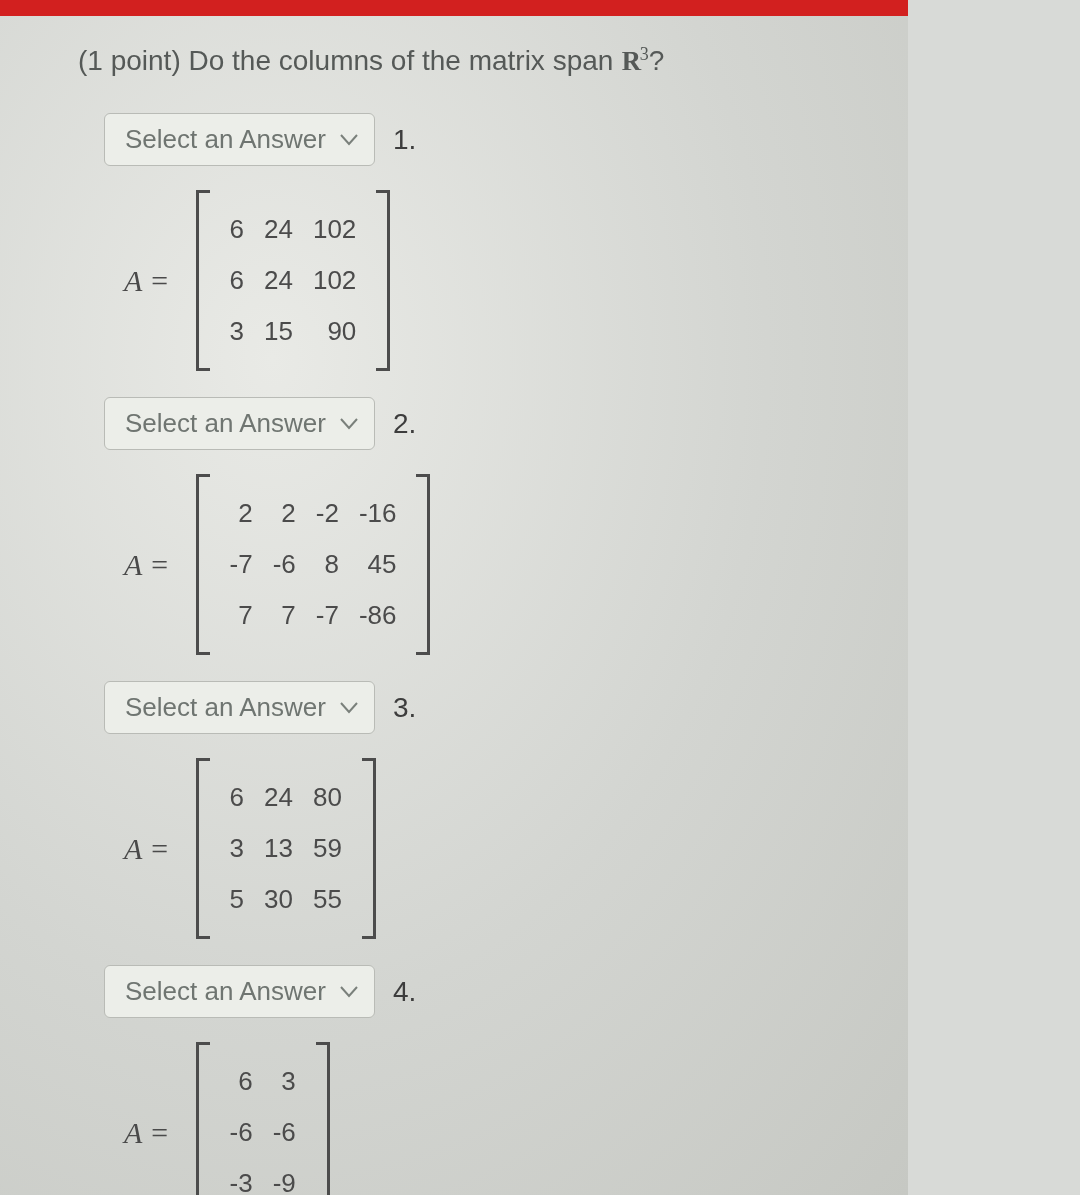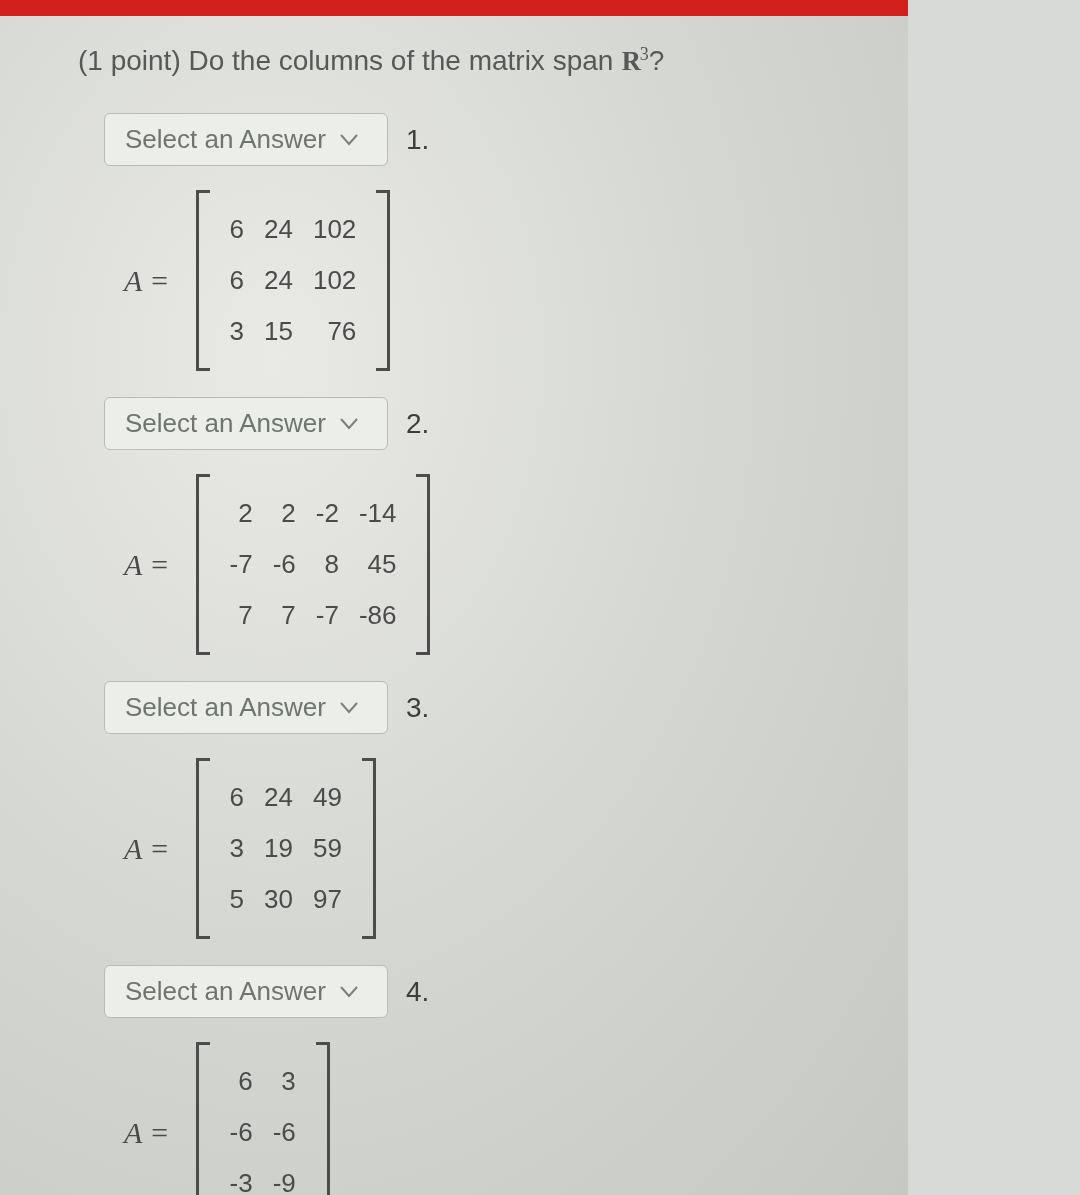--- a/index.html
+++ b/index.html
@@ -52,21 +52,21 @@
     gap: 18px;
     margin: 20px 0 24px 26px;
   }
   .select-box {
     display: flex;
     align-items: center;
     gap: 14px;
     background: #eceee9;
     border: 1px solid #b9bbb6;
     border-radius: 6px;
-    padding: 10px 29px 10px 20px;
+    padding: 10px 16px 10px 20px;
     font-size: 26px;
     color: #6f7571;
     cursor: pointer;
   }
   .chevron {
     display: inline-block;
   }
   .chevron svg { display: block; }
   .num-label {
     font-size: 28px;
@@ -151,21 +151,21 @@
             <td>102</td>
           </tr>
           <tr>
             <td>6</td>
             <td>24</td>
             <td>102</td>
           </tr>
           <tr>
             <td>3</td>
             <td>15</td>
-            <td>76</td>
+            <td>90</td>
           </tr>
         </tbody>
           </table>
         <div class="bracket right"></div>
       </div>
     </div>
 
     <div class="select-row">
       <div class="select-box">
         <span>Select an Answer</span>
@@ -180,21 +180,21 @@
     <div class="matrix-row">
       <span class="a-eq"><span>A =</span></span>
       <div class="matrix">
         <div class="bracket left"></div>
         <table class="mtable">
           <tbody>
               <tr>
             <td>2</td>
             <td>2</td>
             <td>-2</td>
-            <td>-14</td>
+            <td>-16</td>
           </tr>
           <tr>
             <td>-7</td>
             <td>-6</td>
             <td>8</td>
             <td>45</td>
           </tr>
           <tr>
             <td>7</td>
             <td>7</td>
@@ -220,31 +220,31 @@
     </div>
     <div class="matrix-row">
       <span class="a-eq"><span>A =</span></span>
       <div class="matrix">
         <div class="bracket left"></div>
         <table class="mtable">
           <tbody>
               <tr>
             <td>6</td>
             <td>24</td>
-            <td>49</td>
+            <td>80</td>
           </tr>
           <tr>
             <td>3</td>
-            <td>19</td>
+            <td>13</td>
             <td>59</td>
           </tr>
           <tr>
             <td>5</td>
             <td>30</td>
-            <td>97</td>
+            <td>55</td>
           </tr>
         </tbody>
           </table>
         <div class="bracket right"></div>
       </div>
     </div>
 
     <div class="select-row">
       <div class="select-box">
         <span>Select an Answer</span>

